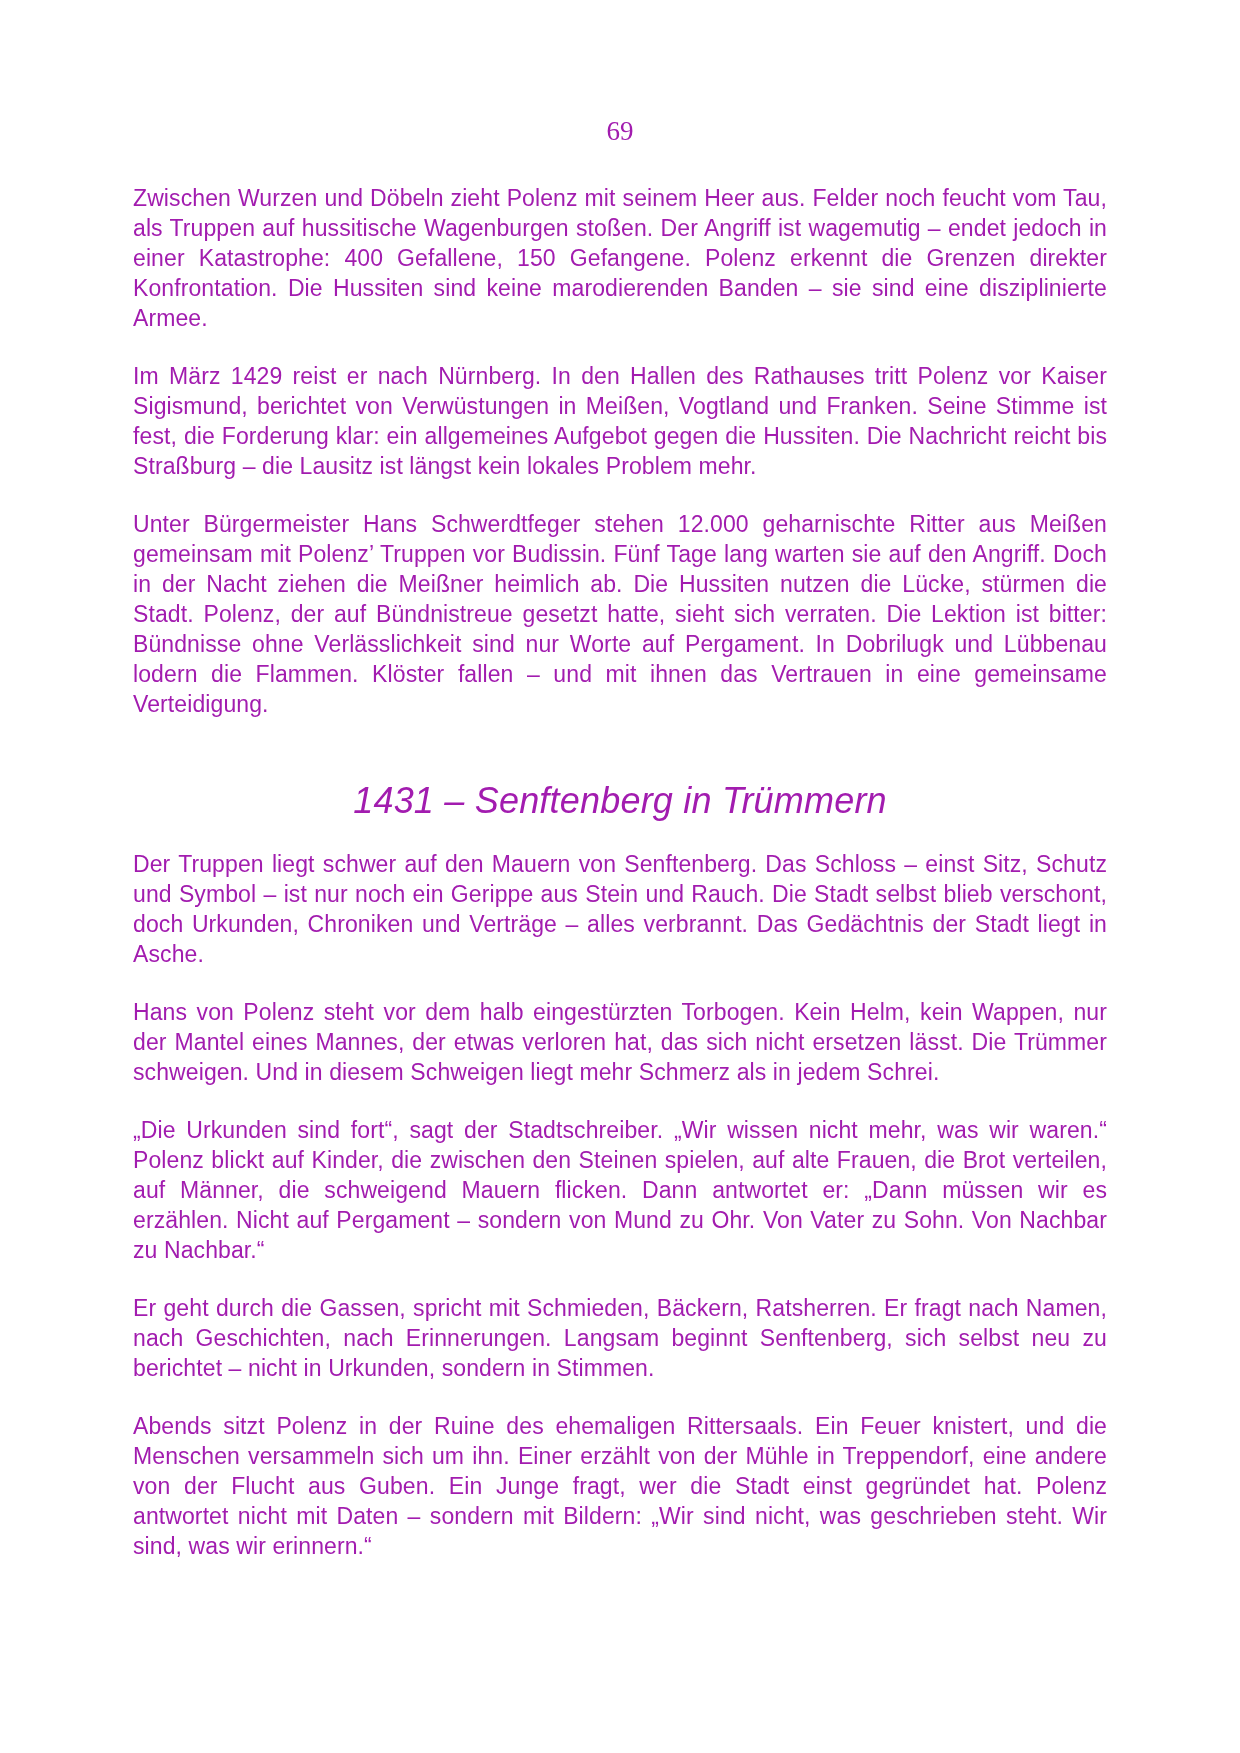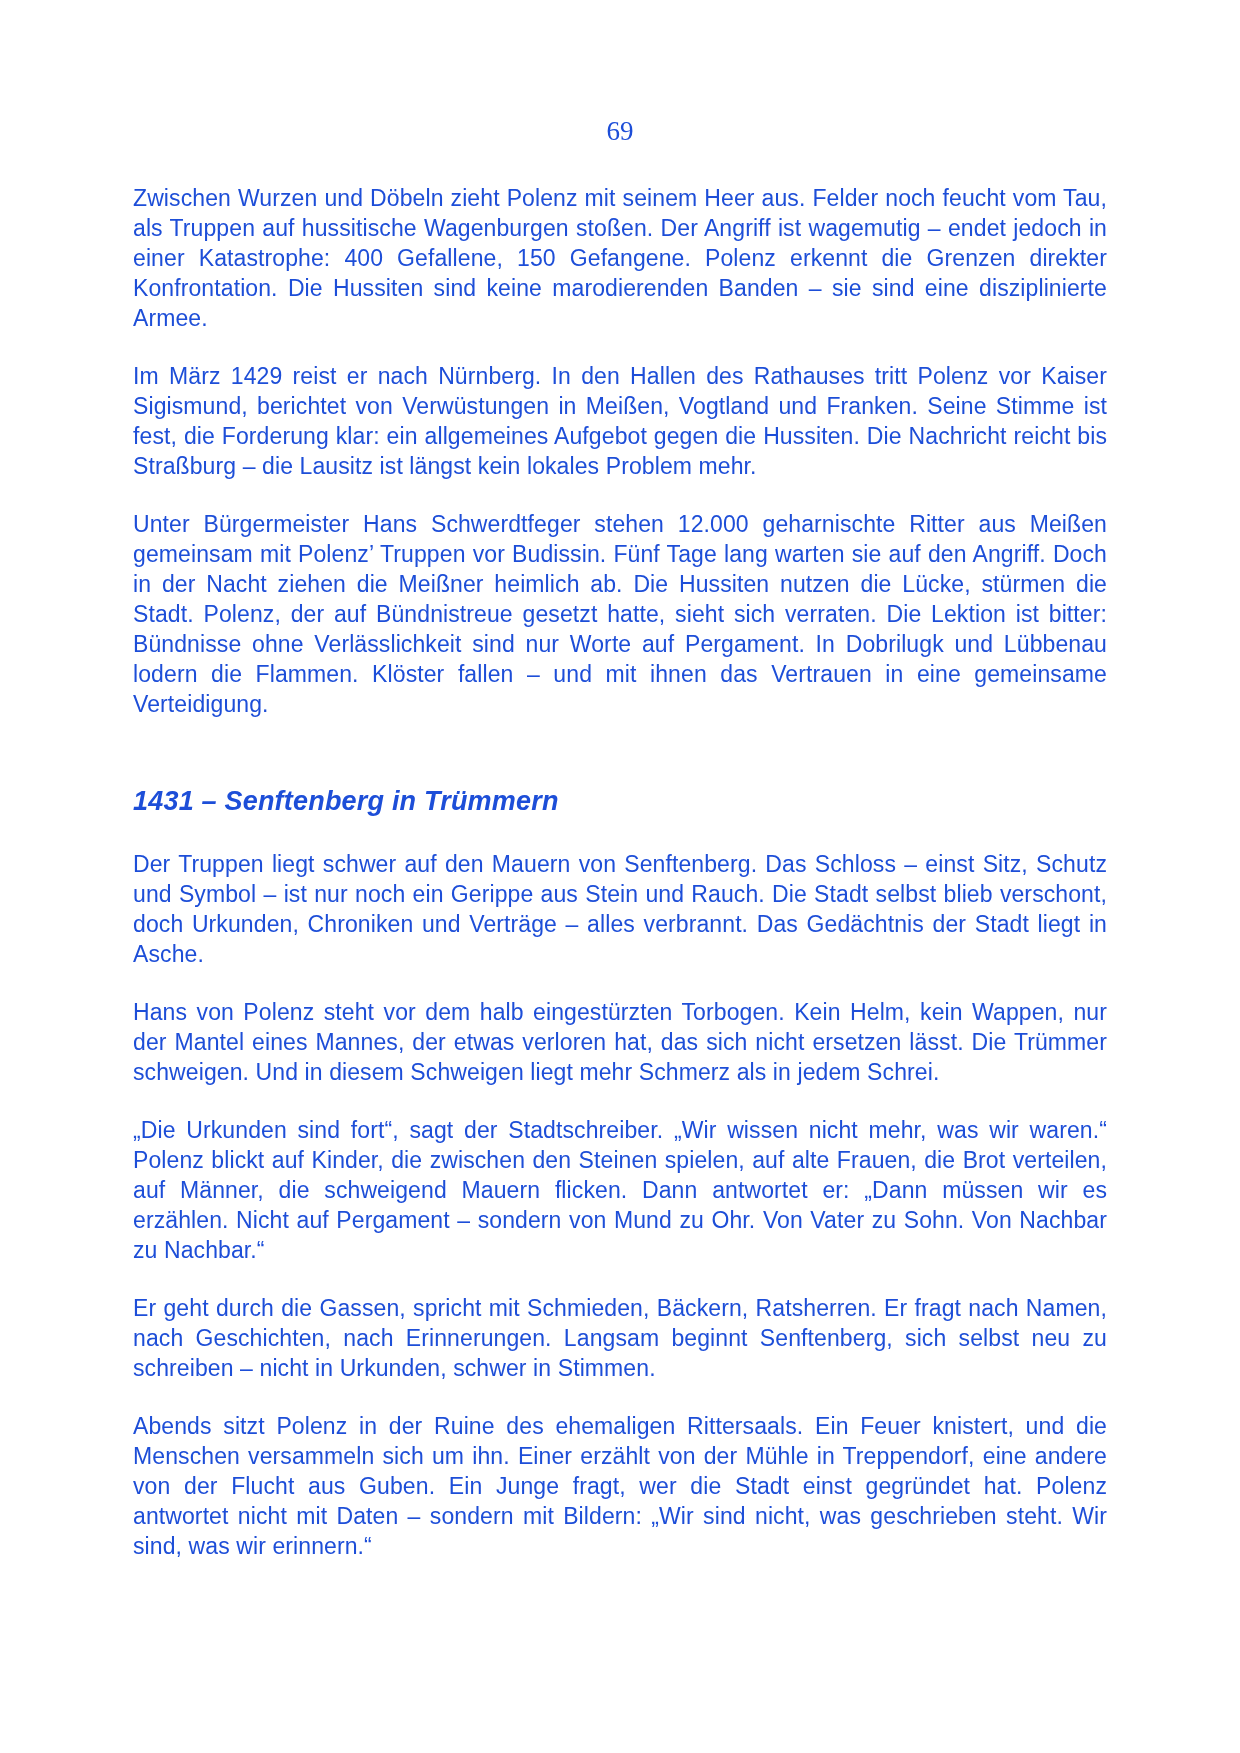--- a/index.html
+++ b/index.html
@@ -6,21 +6,21 @@
     margin: 0;
     padding: 0;
     background: #ffffff;
   }
   .page {
     position: relative;
     width: 1240px;
     height: 1753px;
     margin: 0 auto;
     background: #ffffff;
-    color: #1d4ed8;
+    color: #a21caf;
     box-sizing: border-box;
     padding: 118px 133px 0 133px;
     font-family: "Liberation Sans", "DejaVu Sans", sans-serif;
     overflow: hidden;
   }
   .page-number {
     font-family: "Liberation Serif", "DejaVu Serif", serif;
     font-size: 27px;
     line-height: 1;
     text-align: center;
@@ -29,26 +29,27 @@
   p.body-paragraph {
     font-size: 23px;
     line-height: 30px;
     margin: 0 0 28px 0;
     text-align: justify;
     text-justify: inter-word;
     letter-spacing: 0.1px;
     hyphens: none;
   }
   h2.section-heading {
-    font-size: 27px;
+    font-size: 36px;
     line-height: 36px;
-    font-weight: bold;
+    font-weight: normal;
     font-style: italic;
     margin: 64px 0 30px 0;
     letter-spacing: 0.2px;
+    text-align: center;
   }
 </style>
 </head>
 <body>
 
 <div class="page">
 
   <div class="page-number">69</div>
 
 
@@ -59,17 +60,17 @@
   <p class="body-paragraph">Unter Bürgermeister Hans Schwerdtfeger stehen 12.000 geharnischte Ritter aus Meißen gemeinsam mit Polenz’ Truppen vor Budissin. Fünf Tage lang warten sie auf den Angriff. Doch in der Nacht ziehen die Meißner heimlich ab. Die Hussiten nutzen die Lücke, stürmen die Stadt. Polenz, der auf Bündnistreue gesetzt hatte, sieht sich verraten. Die Lektion ist bitter: Bündnisse ohne Verlässlichkeit sind nur Worte auf Pergament. In Dobrilugk und Lübbenau lodern die Flammen. Klöster fallen – und mit ihnen das Vertrauen in eine gemeinsame Verteidigung.</p>
 
   <h2 class="section-heading">1431 – Senftenberg in Trümmern</h2>
 
   <p class="body-paragraph">Der Truppen liegt schwer auf den Mauern von Senftenberg. Das Schloss – einst Sitz, Schutz und Symbol – ist nur noch ein Gerippe aus Stein und Rauch. Die Stadt selbst blieb verschont, doch Urkunden, Chroniken und Verträge – alles verbrannt. Das Gedächtnis der Stadt liegt in Asche.</p>
 
   <p class="body-paragraph">Hans von Polenz steht vor dem halb eingestürzten Torbogen. Kein Helm, kein Wappen, nur der Mantel eines Mannes, der etwas verloren hat, das sich nicht ersetzen lässt. Die Trümmer schweigen. Und in diesem Schweigen liegt mehr Schmerz als in jedem Schrei.</p>
 
   <p class="body-paragraph">„Die Urkunden sind fort“, sagt der Stadtschreiber. „Wir wissen nicht mehr, was wir waren.“ Polenz blickt auf Kinder, die zwischen den Steinen spielen, auf alte Frauen, die Brot verteilen, auf Männer, die schweigend Mauern flicken. Dann antwortet er: „Dann müssen wir es erzählen. Nicht auf Pergament – sondern von Mund zu Ohr. Von Vater zu Sohn. Von Nachbar zu Nachbar.“</p>
 
-  <p class="body-paragraph">Er geht durch die Gassen, spricht mit Schmieden, Bäckern, Ratsherren. Er fragt nach Namen, nach Geschichten, nach Erinnerungen. Langsam beginnt Senftenberg, sich selbst neu zu schreiben – nicht in Urkunden, schwer in Stimmen.</p>
+  <p class="body-paragraph">Er geht durch die Gassen, spricht mit Schmieden, Bäckern, Ratsherren. Er fragt nach Namen, nach Geschichten, nach Erinnerungen. Langsam beginnt Senftenberg, sich selbst neu zu berichtet – nicht in Urkunden, sondern in Stimmen.</p>
 
   <p class="body-paragraph">Abends sitzt Polenz in der Ruine des ehemaligen Rittersaals. Ein Feuer knistert, und die Menschen versammeln sich um ihn. Einer erzählt von der Mühle in Treppendorf, eine andere von der Flucht aus Guben. Ein Junge fragt, wer die Stadt einst gegründet hat. Polenz antwortet nicht mit Daten – sondern mit Bildern: „Wir sind nicht, was geschrieben steht. Wir sind, was wir erinnern.“</p>
 
 </div>
 
 </body></html>

